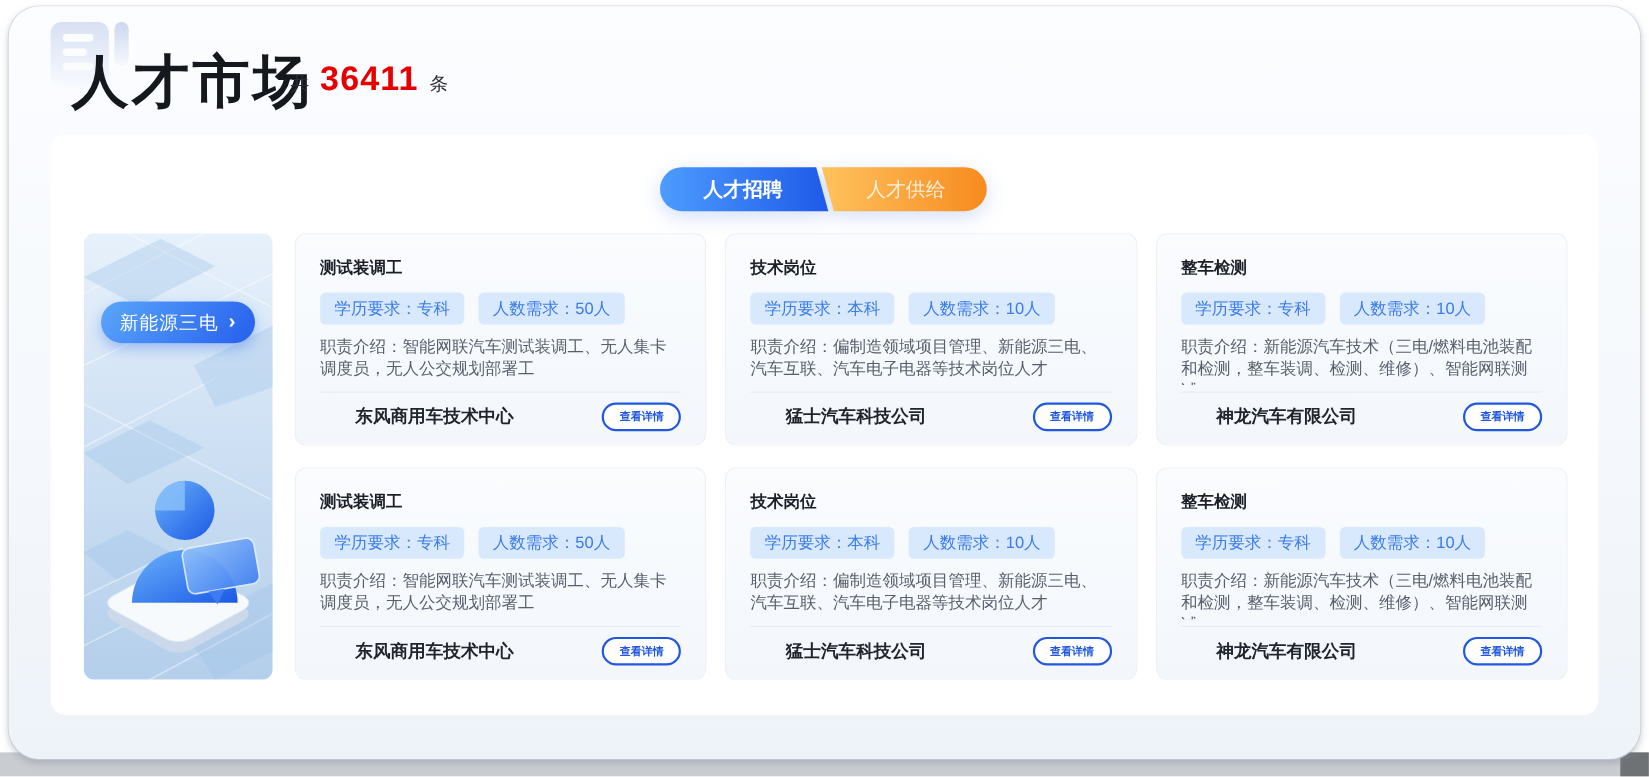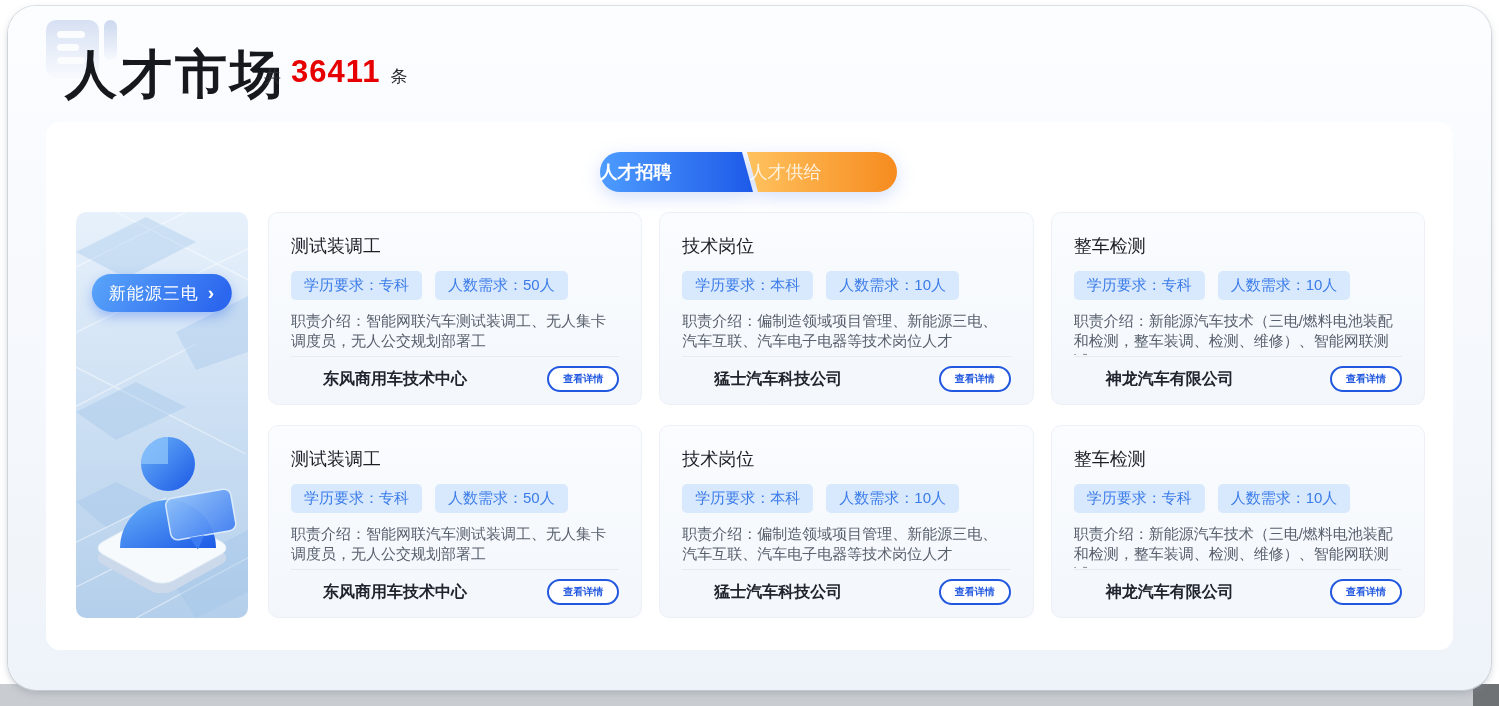--- a/index.html
+++ b/index.html
@@ -47,21 +47,21 @@
   
   .panel {
     margin:28px 38px 0; height:528px; background:#ffffff; border-radius:14px;
   }
 
   
   .tabs { position:relative; width:300px; height:40px; margin:0 auto; top:30px; }
   .tabs svg { position:absolute; inset:0; overflow:visible;
     filter:drop-shadow(0 5px 9px rgba(60,110,230,.22)); }
   .tab-label {
-    position:absolute; top:0; height:40px; line-height:40px; text-align:left;
+    position:absolute; top:0; height:40px; line-height:40px; text-align:center;
     font-size:18px; cursor:pointer;
   }
   .tab-label.active { left:0;  width:152px; color:#ffffff; font-weight:700; }
   .tab-label.idle   { left:150px; width:148px; color:rgba(255,255,255,.82); font-weight:500; }
 
   
   .content { display:flex; gap:20px; padding:50px 28px 0 30px; }
 
   
   .illu {
@@ -83,21 +83,21 @@
   
   .grid {
     flex:1; display:grid; grid-template-columns:repeat(3,1fr);
     grid-template-rows:193px 193px; gap:20px 17px;
   }
   .card {
     border-radius:10px; border:1px solid #edf1f7;
     background:linear-gradient(180deg,#fafcfe 0%,#f3f7fc 100%);
     padding:21px 22px 12px; display:flex; flex-direction:column;
   }
-  .card-title { font-size:18px; font-weight:400; color:#1c1f27; }
+  .card-title { font-size:15px; font-weight:700; color:#1c1f27; }
   .tag-row { display:flex; gap:13px; margin-top:13px; }
   .tag {
     background:#d8e8fd; color:#3b7ce8; font-size:15px;
     padding:5px 13px; border-radius:5px; white-space:nowrap;
   }
   .desc {
     margin-top:11px; font-size:15px; line-height:20px; color:#59606d;
     height:44px; overflow:hidden;
   }
   .card-footer {

